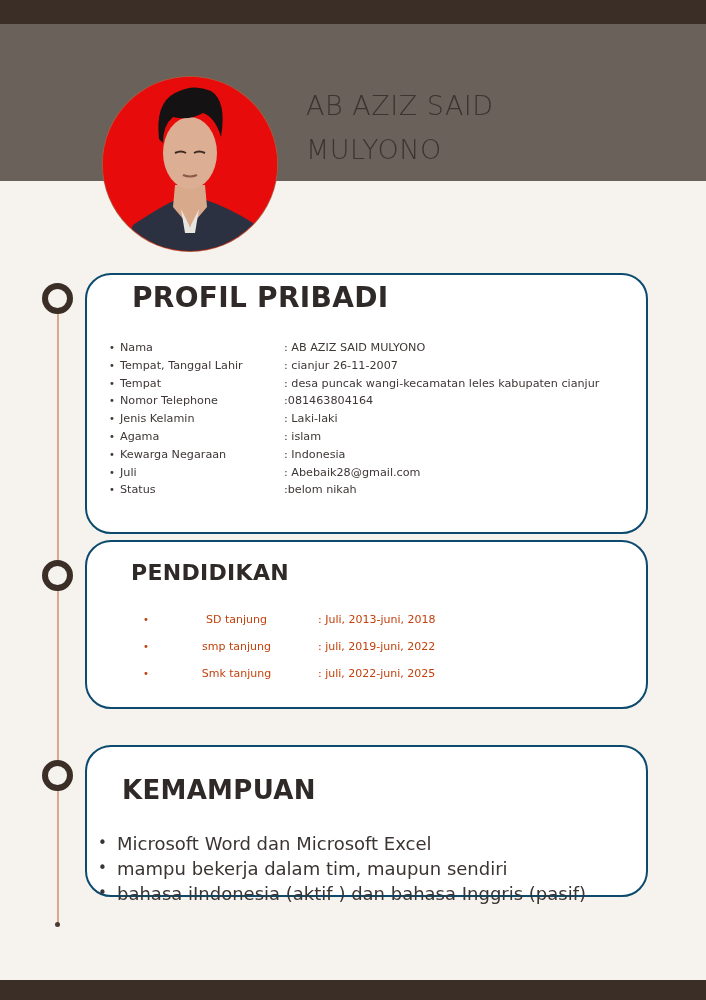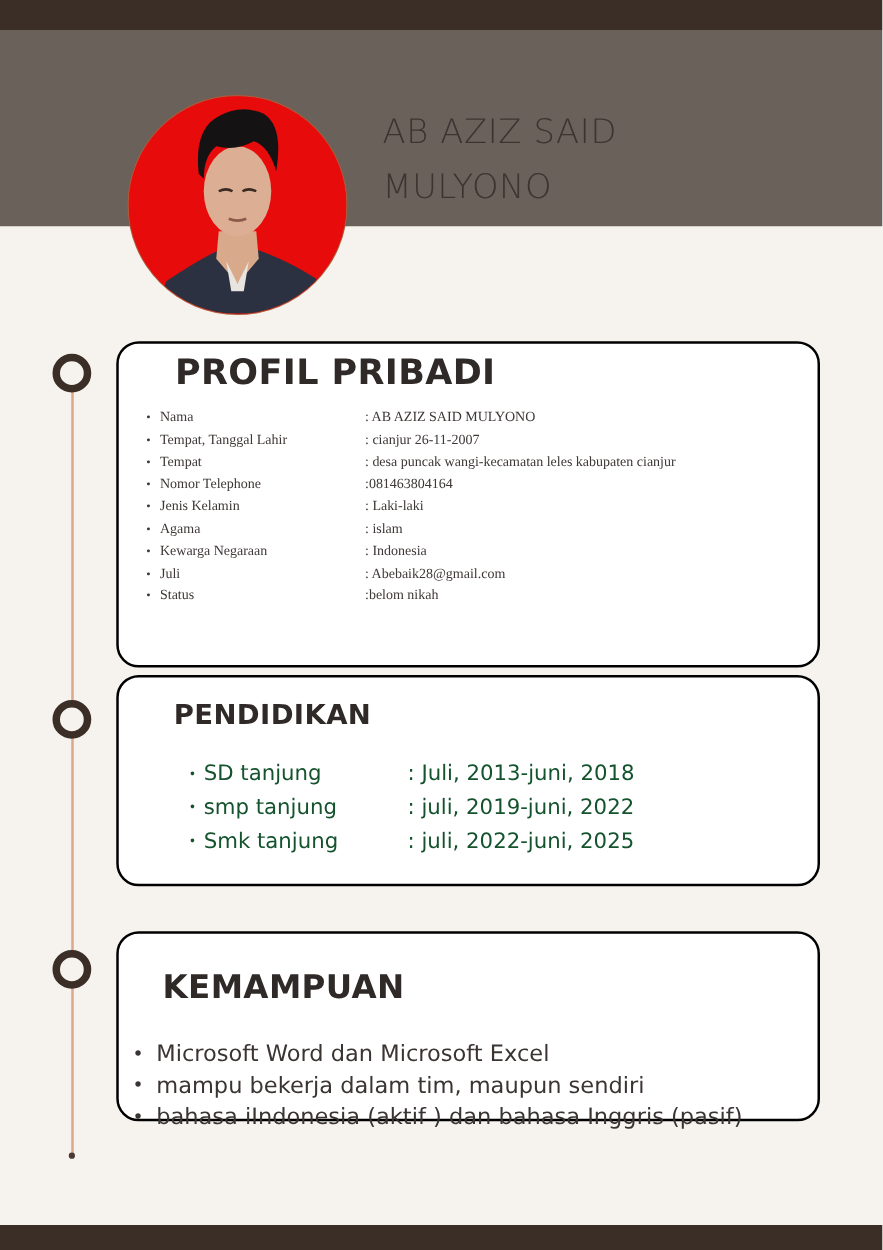--- a/index.html
+++ b/index.html
@@ -35,36 +35,36 @@
       position: absolute; left: 55px; top: 922px; width: 5px; height: 5px; border-radius: 50%;
       background: #4a3a33;
     }
     .marker {
       position: absolute; width: 19px; height: 19px; border-radius: 50%;
       border: 6px solid #3b2e26; background: #f6f3ef;
     }
 
     .card {
       position: absolute; left: 85px; width: 563px; background: #ffffff;
-      border: 2px solid #000000; border-radius: 18px; box-sizing: border-box; margin-left: 8px;
+      border: 2px solid #0c4a6e; border-radius: 26px; box-sizing: border-box;
     }
     .card-title {
       position: absolute; font-weight: bold; color: #2f2a28; letter-spacing: 0.3px;
     }
 
-    .profile-list { position: absolute; left: 22px; top: 51px; margin: 0; padding: 0; list-style: none; font-family: Liberation Serif, serif; }
+    .profile-list { position: absolute; left: 22px; top: 64px; margin: 0; padding: 0; list-style: none; }
     .profile-list li {
       display: flex; font-size: 11.2px; line-height: 17.8px; color: #3d3735;
     }
     .profile-list .lbl { width: 175px; position: relative; padding-left: 11px; box-sizing: border-box; }
     .profile-list .lbl::before { content: "•"; position: absolute; left: 0; top: 0; font-size: 10px; }
     .profile-list .val { white-space: nowrap; }
 
     .edu-list { position: absolute; left: 56px; top: 64px; margin: 0; padding: 0; list-style: none; }
-    .edu-list li { display: flex; font-size: 17px; line-height: 27px; color: #14532d; }
+    .edu-list li { display: flex; font-size: 11px; line-height: 27px; color: #c2410c; text-align: center; }
     .edu-list .lbl { width: 175px; position: relative; padding-left: 12px; box-sizing: border-box; }
     .edu-list .lbl::before { content: "•"; position: absolute; left: 0; top: 0; font-size: 10px; }
 
     .skill-list { position: absolute; left: 8px; top: 84px; margin: 0; padding: 0; list-style: none; width: 500px; }
     .skill-list li {
       position: relative; padding-left: 22px; font-size: 18px; line-height: 25px; color: #3a3432;
     }
     .skill-list li::before { content: "•"; position: absolute; left: 3px; top: 0; font-size: 15px; }
   </style>
 </head>

